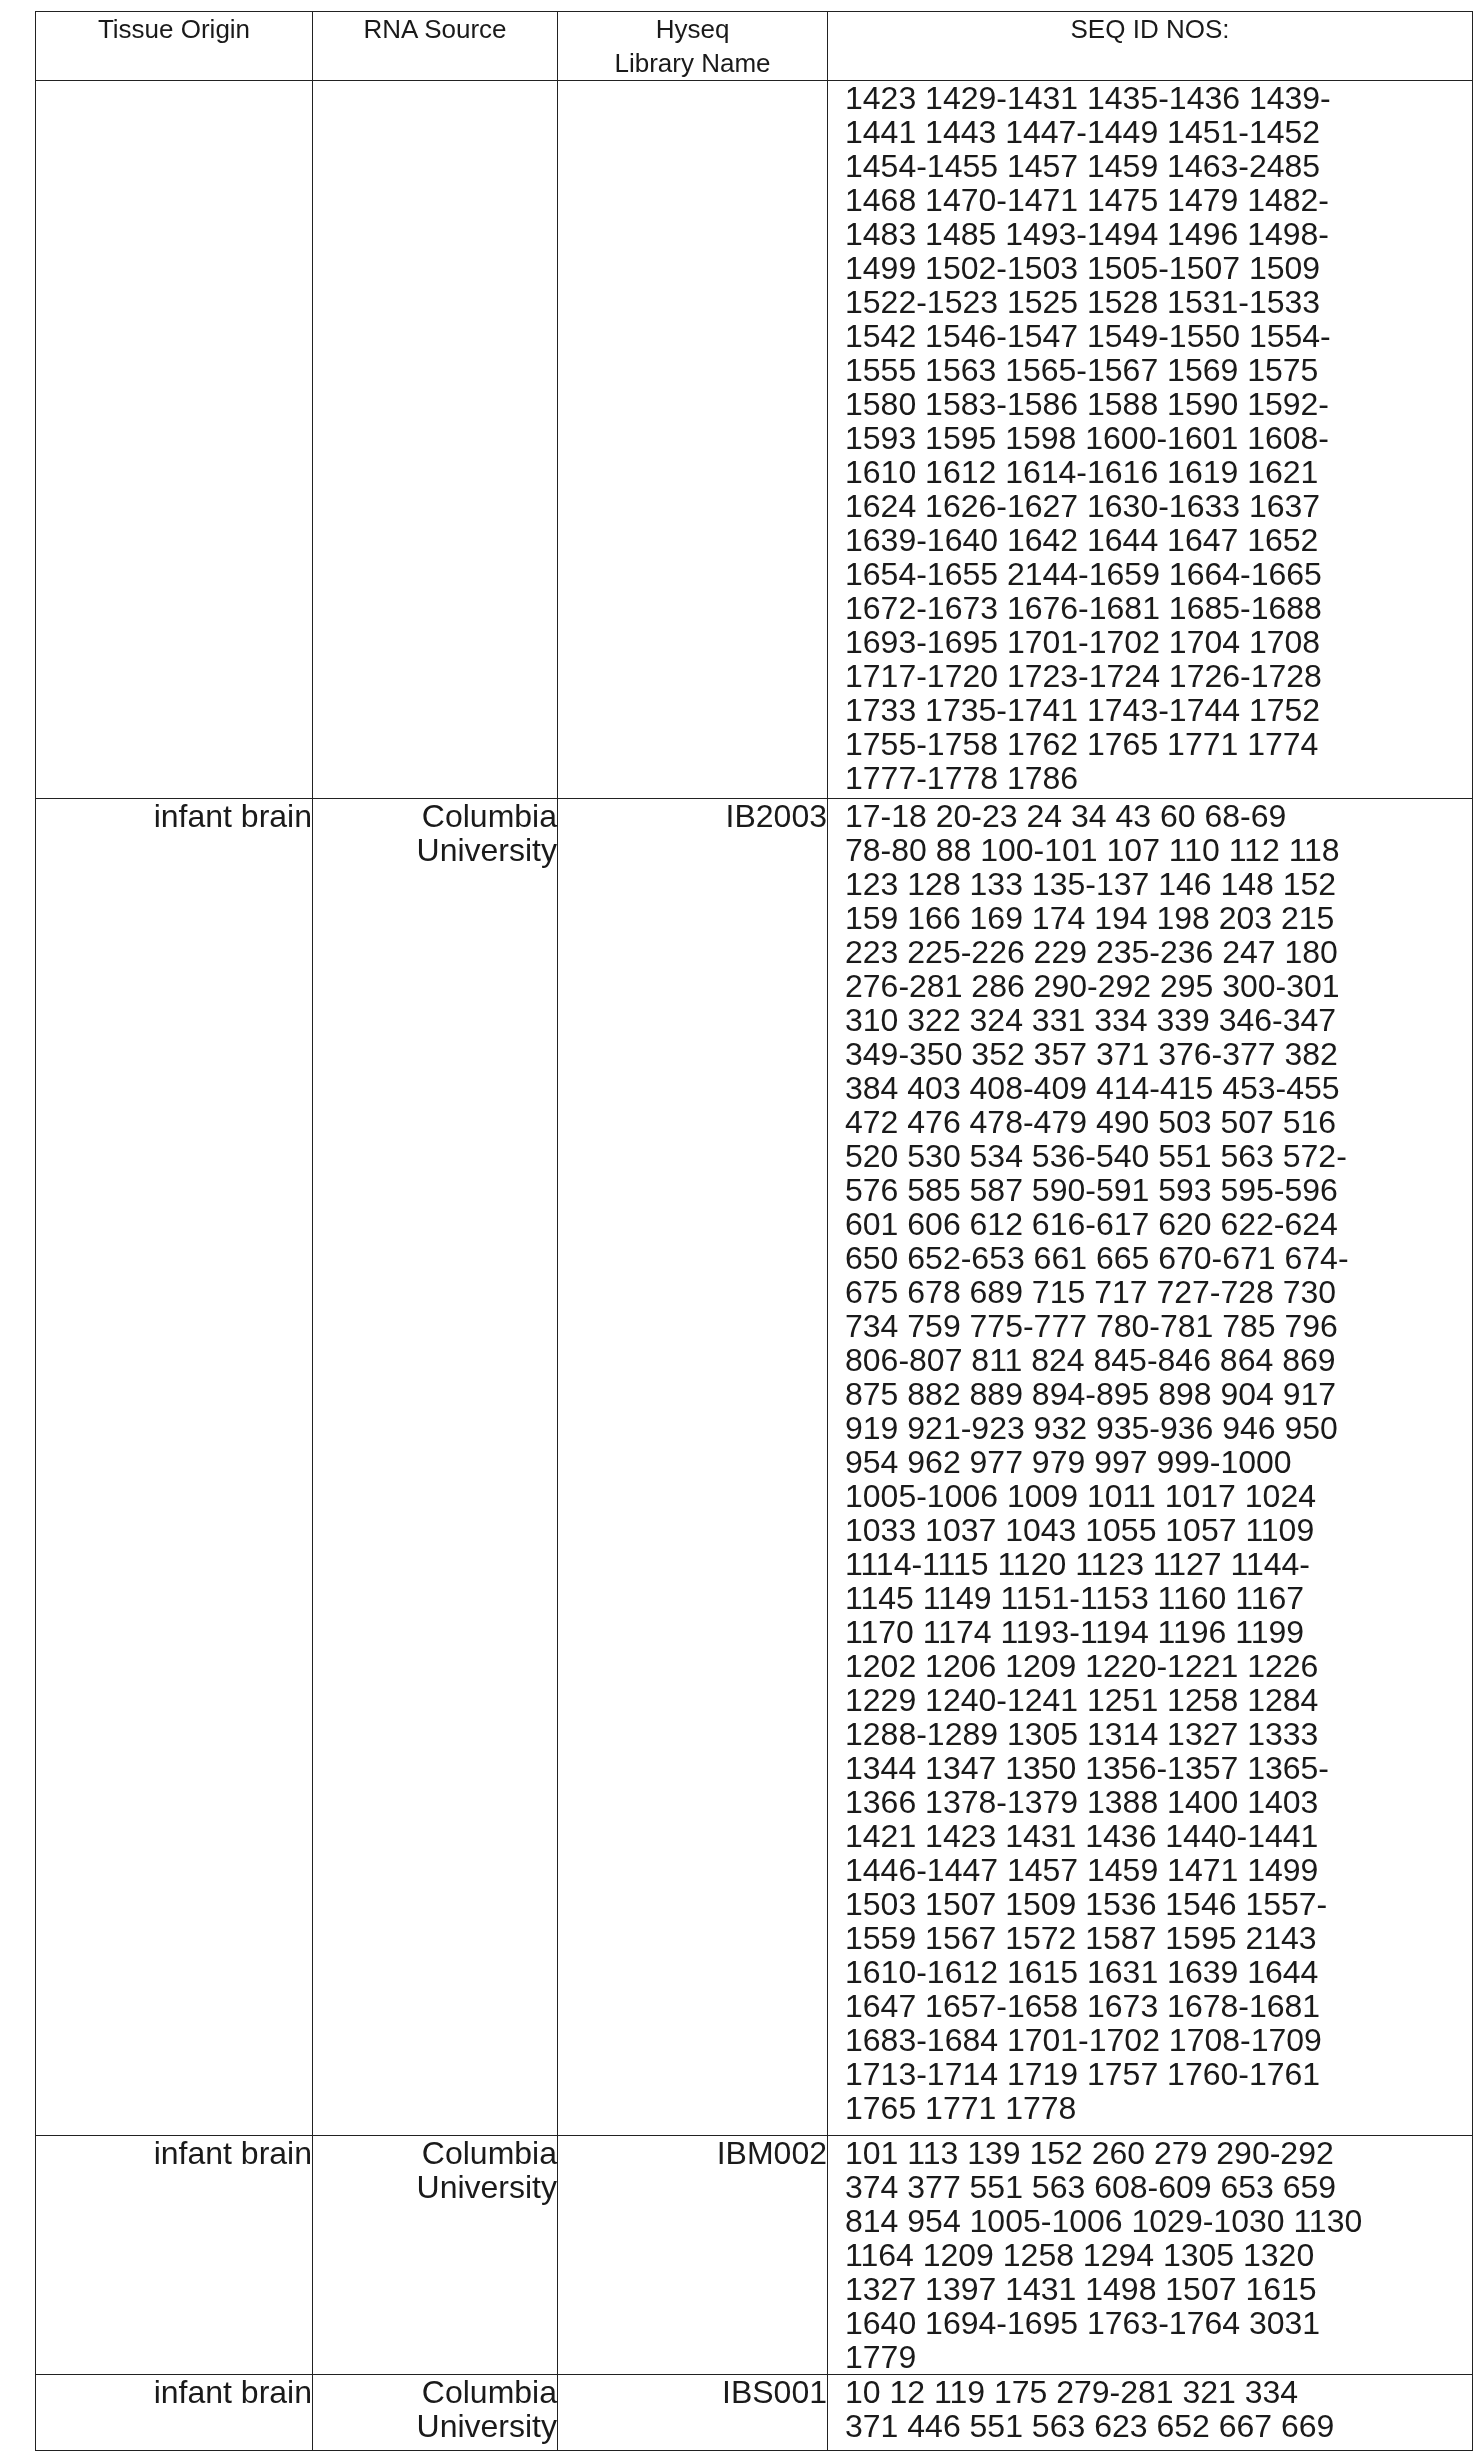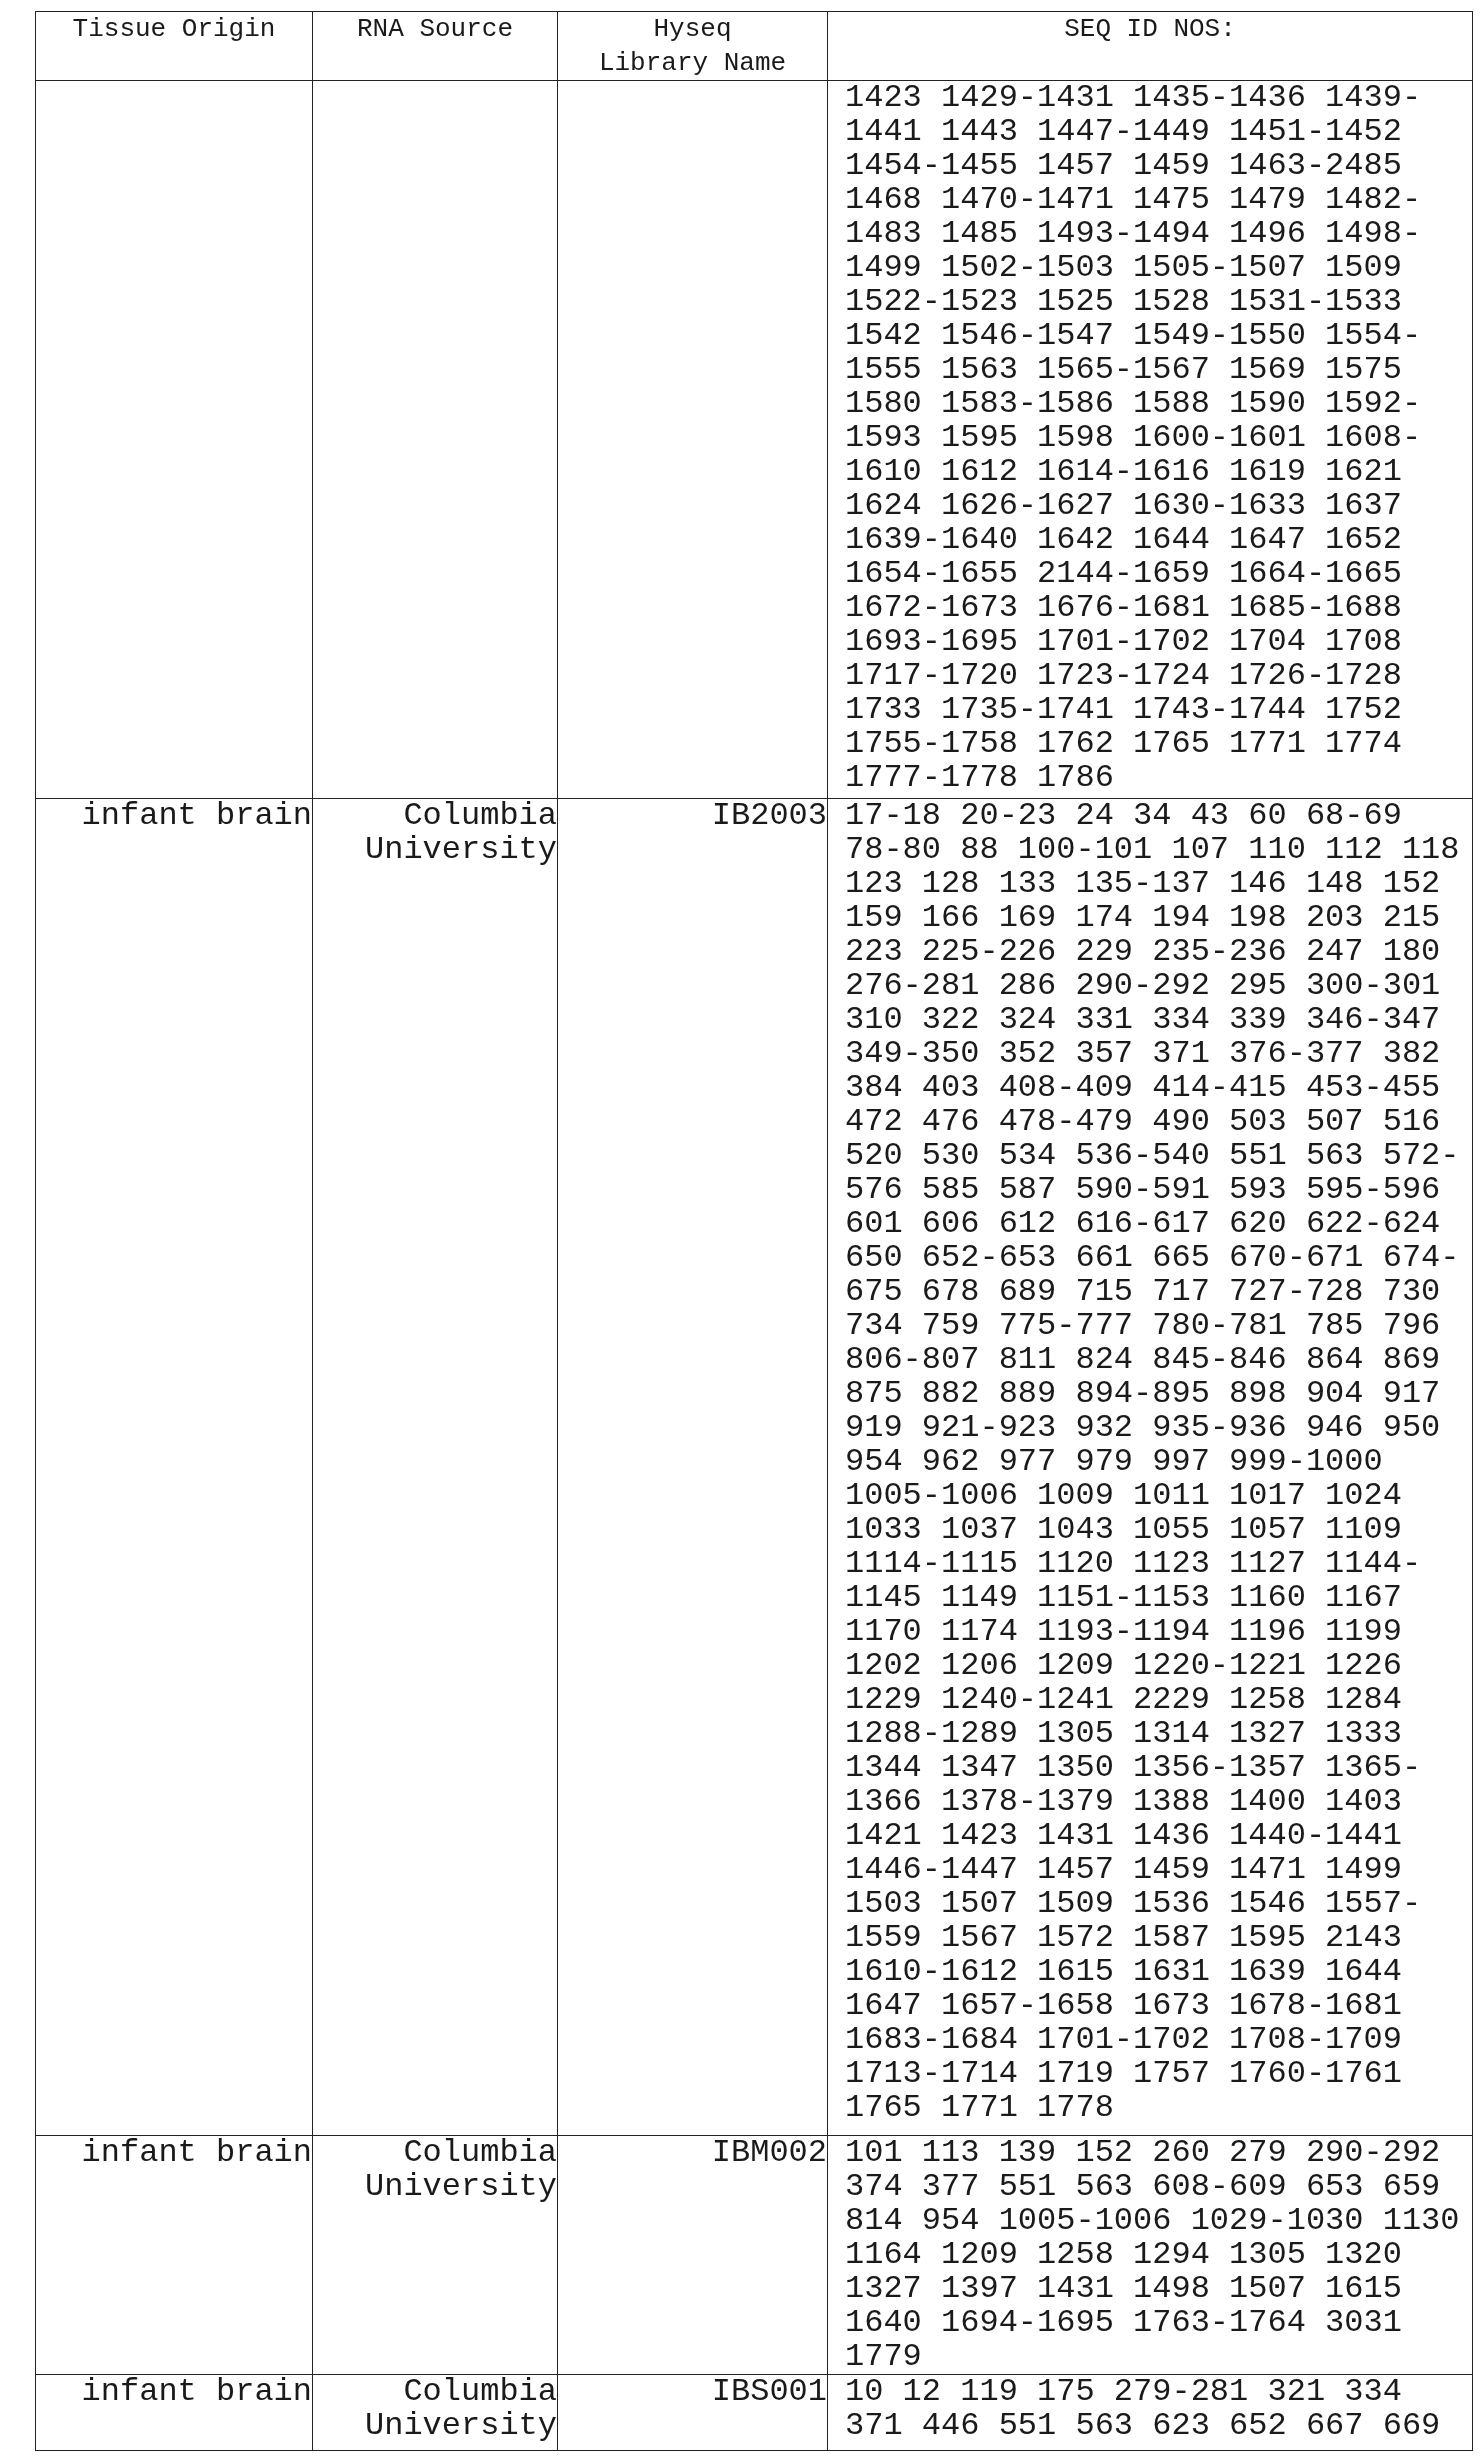--- a/index.html
+++ b/index.html
@@ -1,20 +1,20 @@
 <!DOCTYPE html>
 <html style="font-size:13.6px"><head>
 <meta charset="utf-8">
 <style>
   html, body { margin: 0; padding: 0; background: #ffffff; }
   body { width: 1484px; height: 2462px; position: relative; overflow: hidden; }
   .doc-table {
     position: absolute; left: 35px; top: 11px;
     border-collapse: collapse;
-    font-family: Liberation Mono, monospace;
+    font-family: Liberation Sans, sans-serif;
     color: #1a1a1a;
     table-layout: fixed;
   }
   .doc-table th, .doc-table td {
     border: 1.7px solid #222;
     vertical-align: top;
     padding: 0;
   }
   .doc-table th {
     font-weight: normal;
@@ -120,21 +120,21 @@
           <span class="ids-line">806-807 811 824 845-846 864 869</span>
           <span class="ids-line">875 882 889 894-895 898 904 917</span>
           <span class="ids-line">919 921-923 932 935-936 946 950</span>
           <span class="ids-line">954 962 977 979 997 999-1000</span>
           <span class="ids-line">1005-1006 1009 1011 1017 1024</span>
           <span class="ids-line">1033 1037 1043 1055 1057 1109</span>
           <span class="ids-line">1114-1115 1120 1123 1127 1144-</span>
           <span class="ids-line">1145 1149 1151-1153 1160 1167</span>
           <span class="ids-line">1170 1174 1193-1194 1196 1199</span>
           <span class="ids-line">1202 1206 1209 1220-1221 1226</span>
-          <span class="ids-line">1229 1240-1241 2229 1258 1284</span>
+          <span class="ids-line">1229 1240-1241 1251 1258 1284</span>
           <span class="ids-line">1288-1289 1305 1314 1327 1333</span>
           <span class="ids-line">1344 1347 1350 1356-1357 1365-</span>
           <span class="ids-line">1366 1378-1379 1388 1400 1403</span>
           <span class="ids-line">1421 1423 1431 1436 1440-1441</span>
           <span class="ids-line">1446-1447 1457 1459 1471 1499</span>
           <span class="ids-line">1503 1507 1509 1536 1546 1557-</span>
           <span class="ids-line">1559 1567 1572 1587 1595 2143</span>
           <span class="ids-line">1610-1612 1615 1631 1639 1644</span>
           <span class="ids-line">1647 1657-1658 1673 1678-1681</span>
           <span class="ids-line">1683-1684 1701-1702 1708-1709</span>

